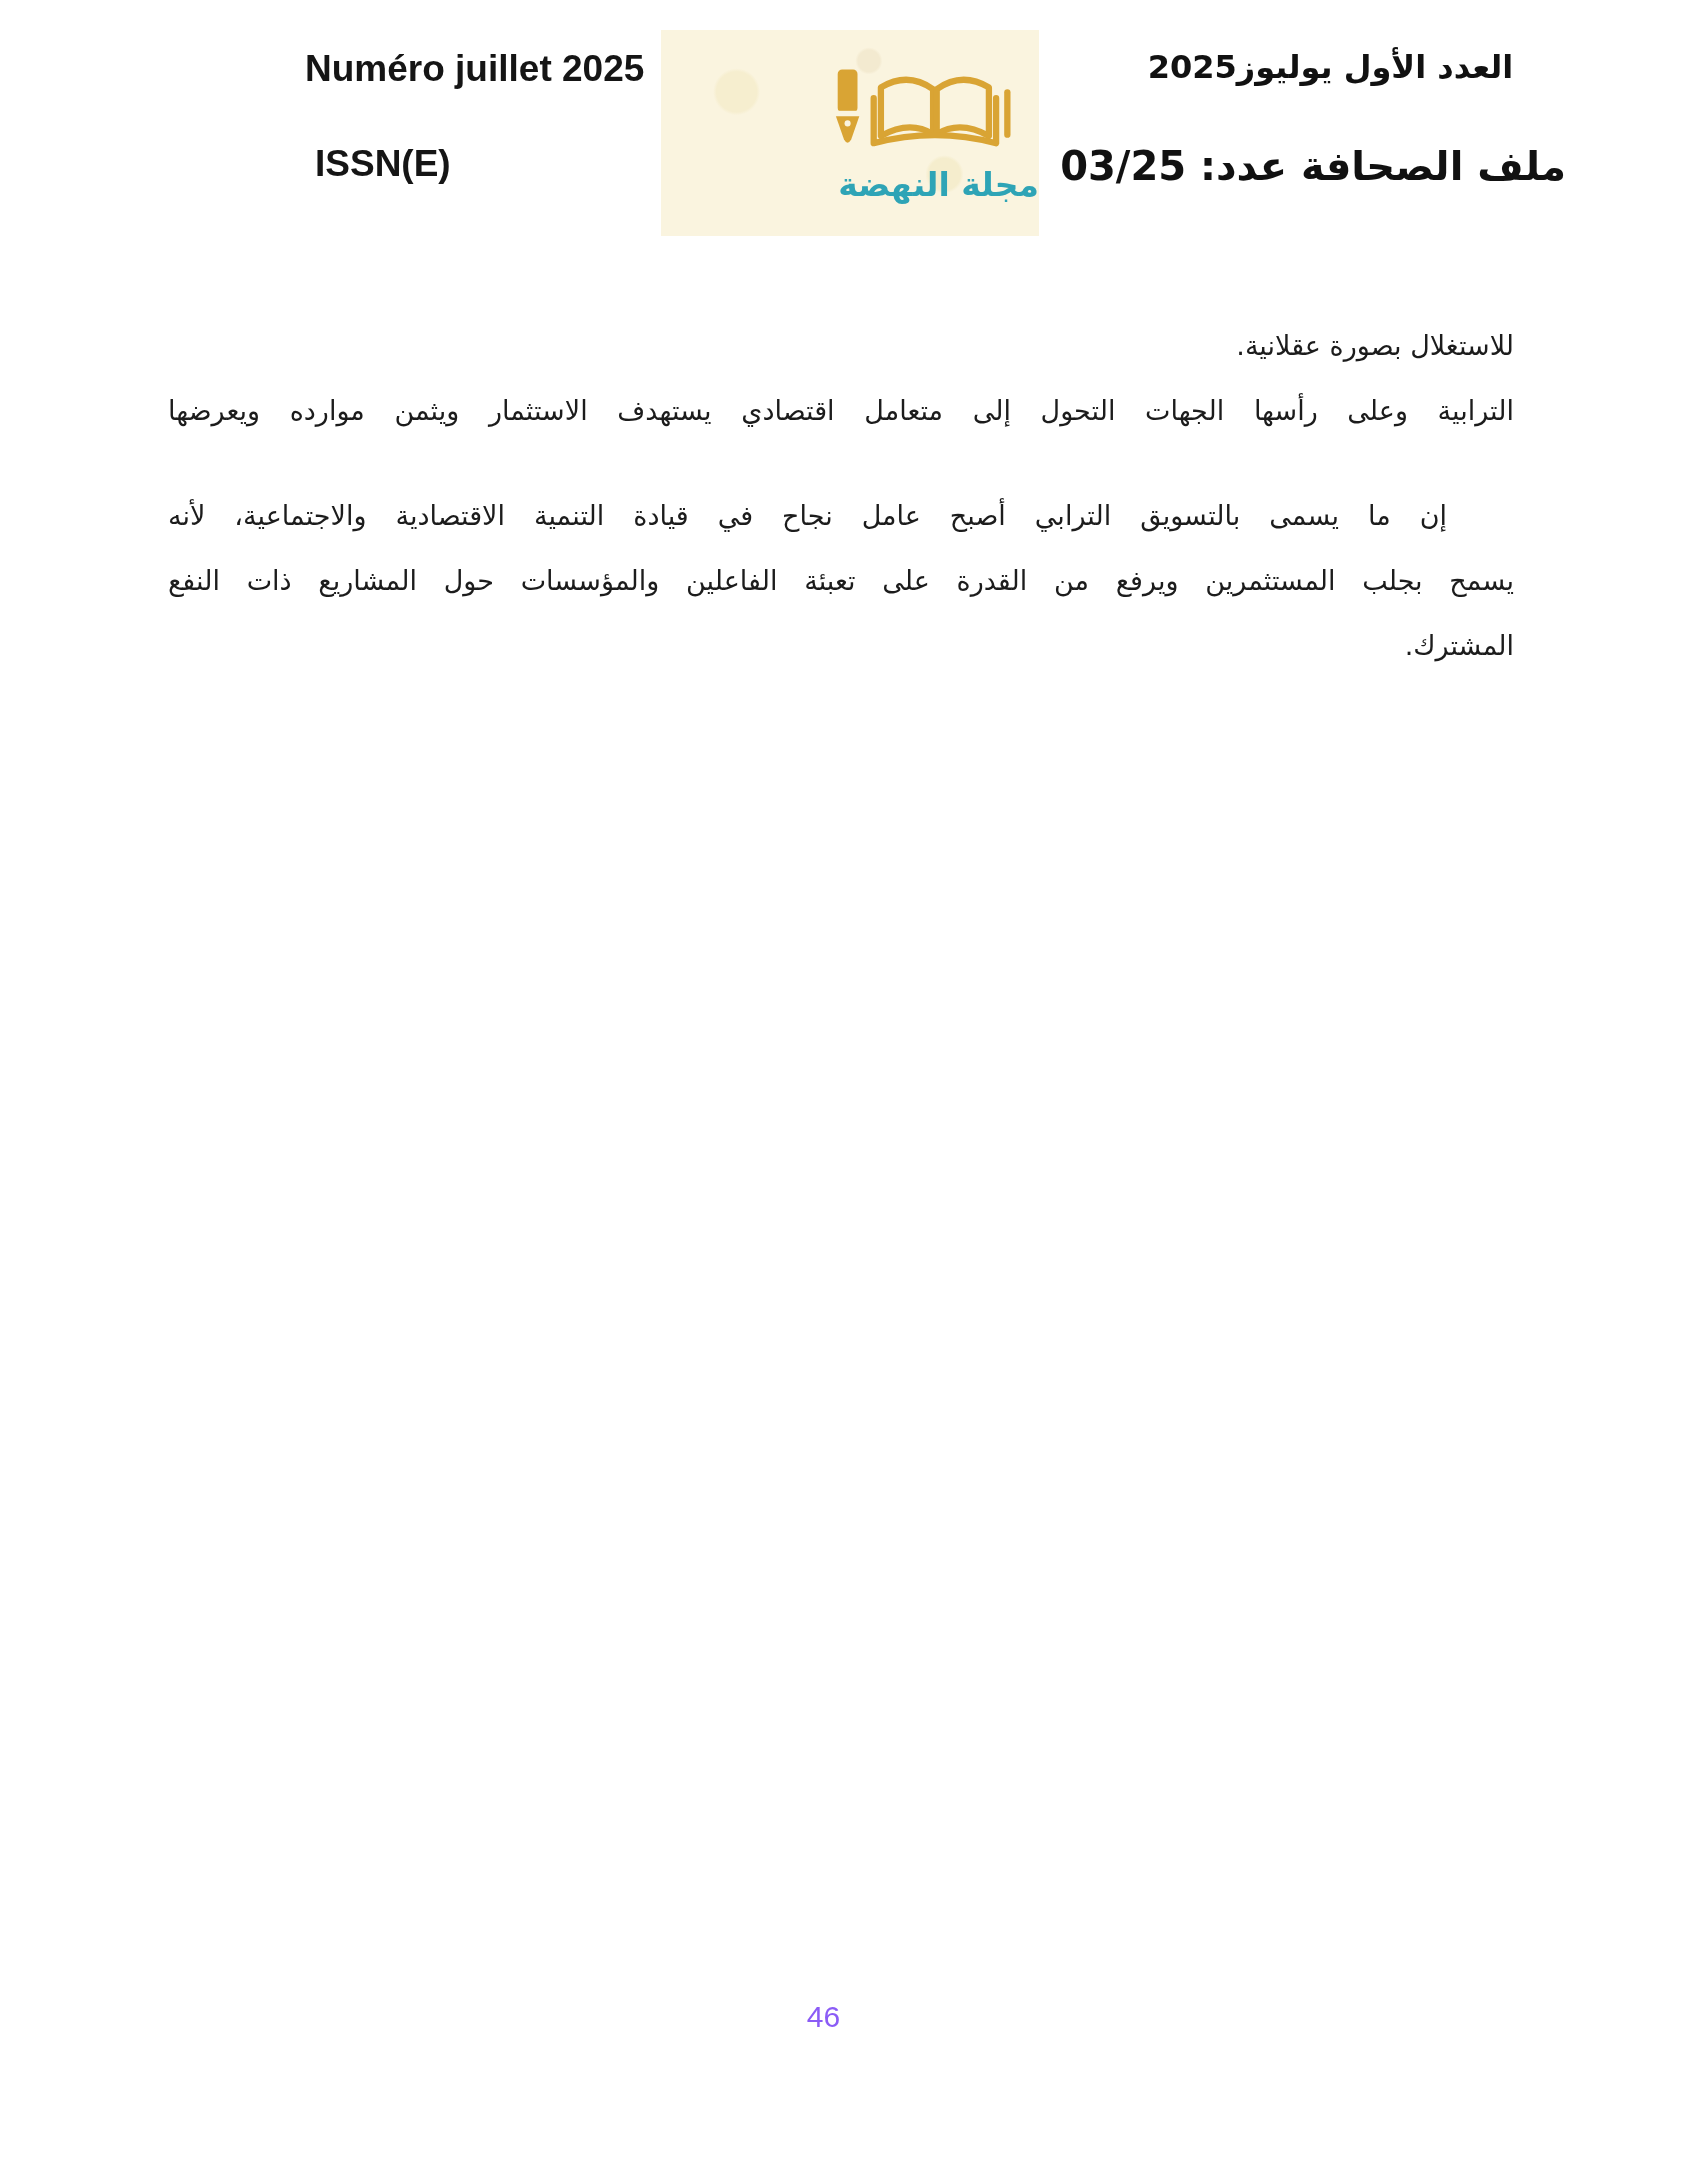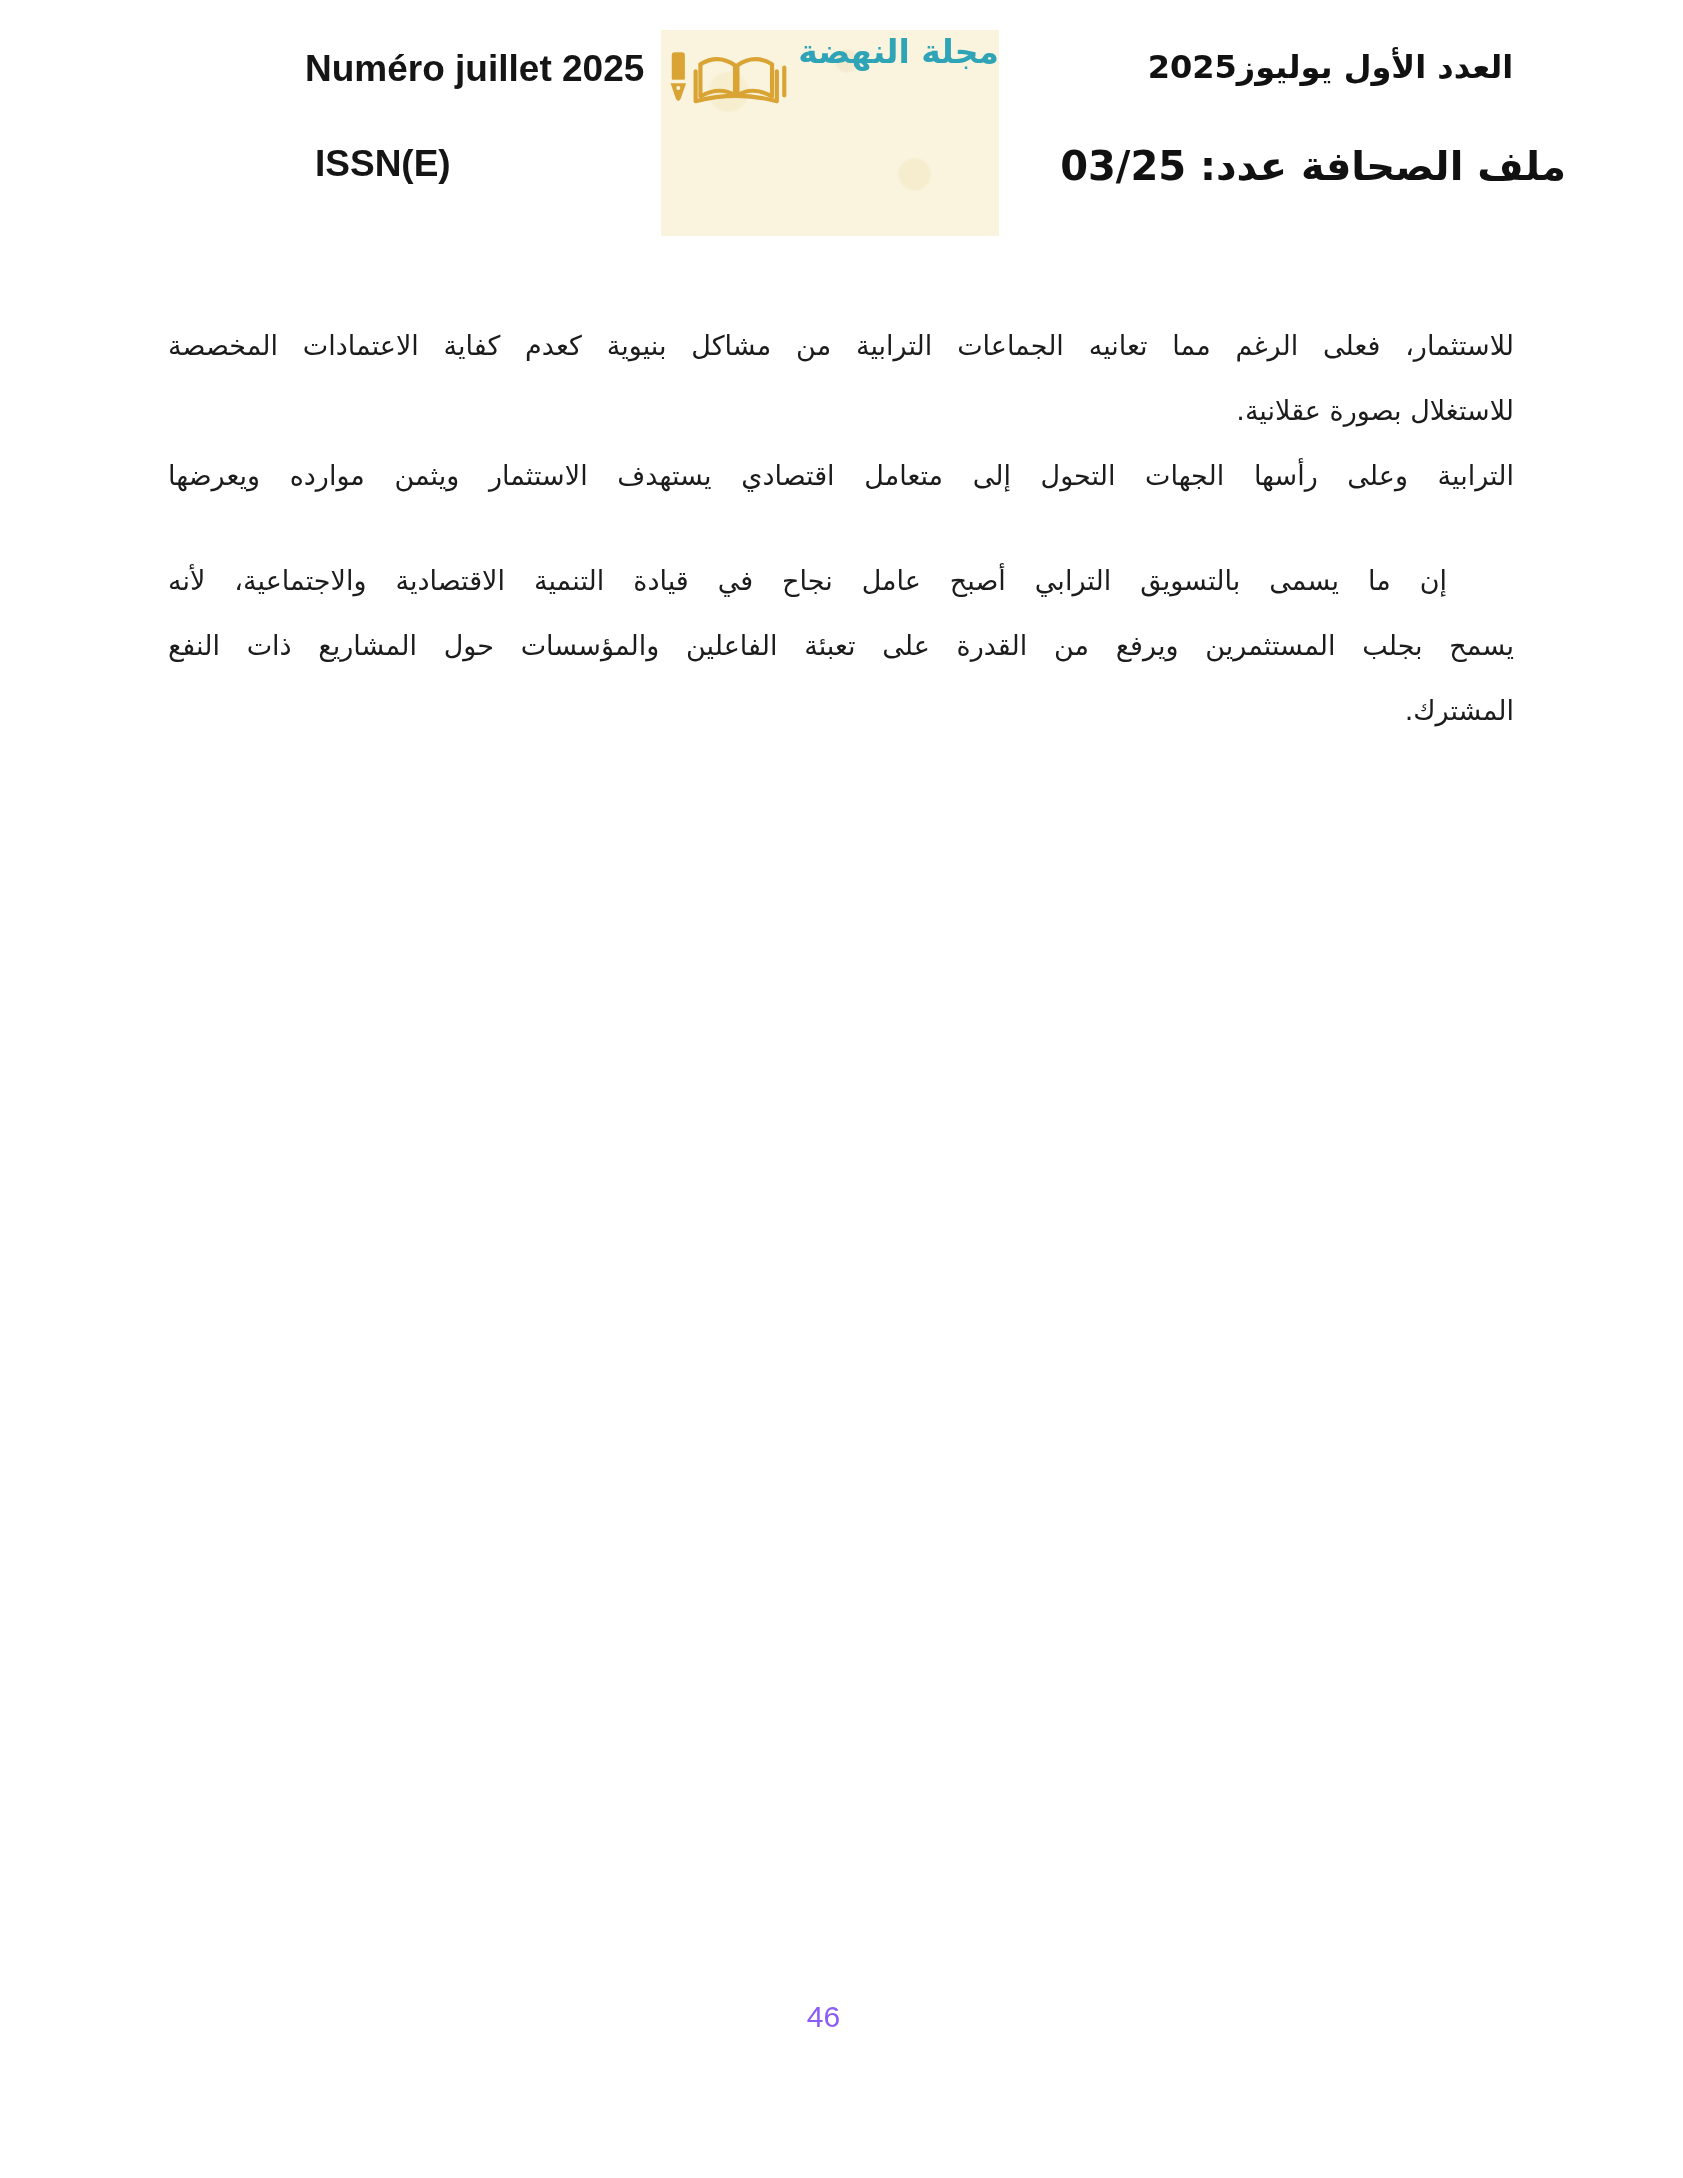--- a/index.html
+++ b/index.html
@@ -25,26 +25,26 @@
   }
   .hdr-left-line2 {
     position: absolute; left: 315px; top: 143px;
     font-family: "Liberation Sans", "DejaVu Sans", sans-serif;
     font-size: 37px; font-weight: bold; color: #151515;
     white-space: nowrap;
   }
 
   .logo-box {
     position: absolute; left: 661px; top: 30px;
-    width: 338px; height: 206px;
+    width: 378px; height: 206px;
     background: #faf4df;
     background-image: radial-gradient(circle at 20% 30%, #f6eecf 0 6%, transparent 7%),
                       radial-gradient(circle at 75% 70%, #f5edcd 0 5%, transparent 6%),
                       radial-gradient(circle at 55% 15%, #f3ead0 0 4%, transparent 5%);
-    display: flex; flex-direction: row; align-items: flex-start; justify-content: center;
+    display: flex; flex-direction: column; align-items: flex-end; justify-content: center;
   }
   .logo-graphic { display: block; margin-top: 2px; }
   .logo-title {
     direction: rtl;
     color: #2ea4b6;
     font-size: 33px; font-weight: bold;
     margin-top: 2px;
     white-space: nowrap;
   }
 
@@ -108,21 +108,20 @@
       <rect x="203" y="28" width="7" height="54" rx="3.5" fill="#d9a434"></rect>
     </svg>
     <div class="logo-title">مجلة النهضة</div>
   </div>
 
   <div class="hdr-right">العدد الأول يوليوز2025</div>
   <div class="hdr-right-line2">ملف الصحافة عدد: 03/25</div>
 
   <div class="body-text">
     <div class="para">
-      <div class="line j">للاستثمار، فعلى الرغم مما تعانيه الجماعات الترابية من مشاكل بنيوية كعدم كفاية الاعتمادات المخصصة</div>
       <div class="line last">للاستغلال بصورة عقلانية.</div>
       <div class="line j">الترابية وعلى رأسها الجهات التحول إلى متعامل اقتصادي يستهدف الاستثمار ويثمن موارده ويعرضها</div>
     </div>
     <div class="para">
       <div class="line j indent">إن ما يسمى بالتسويق الترابي أصبح عامل نجاح في قيادة التنمية الاقتصادية والاجتماعية، لأنه</div>
       <div class="line j">يسمح بجلب المستثمرين ويرفع من القدرة على تعبئة الفاعلين والمؤسسات حول المشاريع ذات النفع</div>
       <div class="line last">المشترك.</div>
     </div>
   </div>
 

